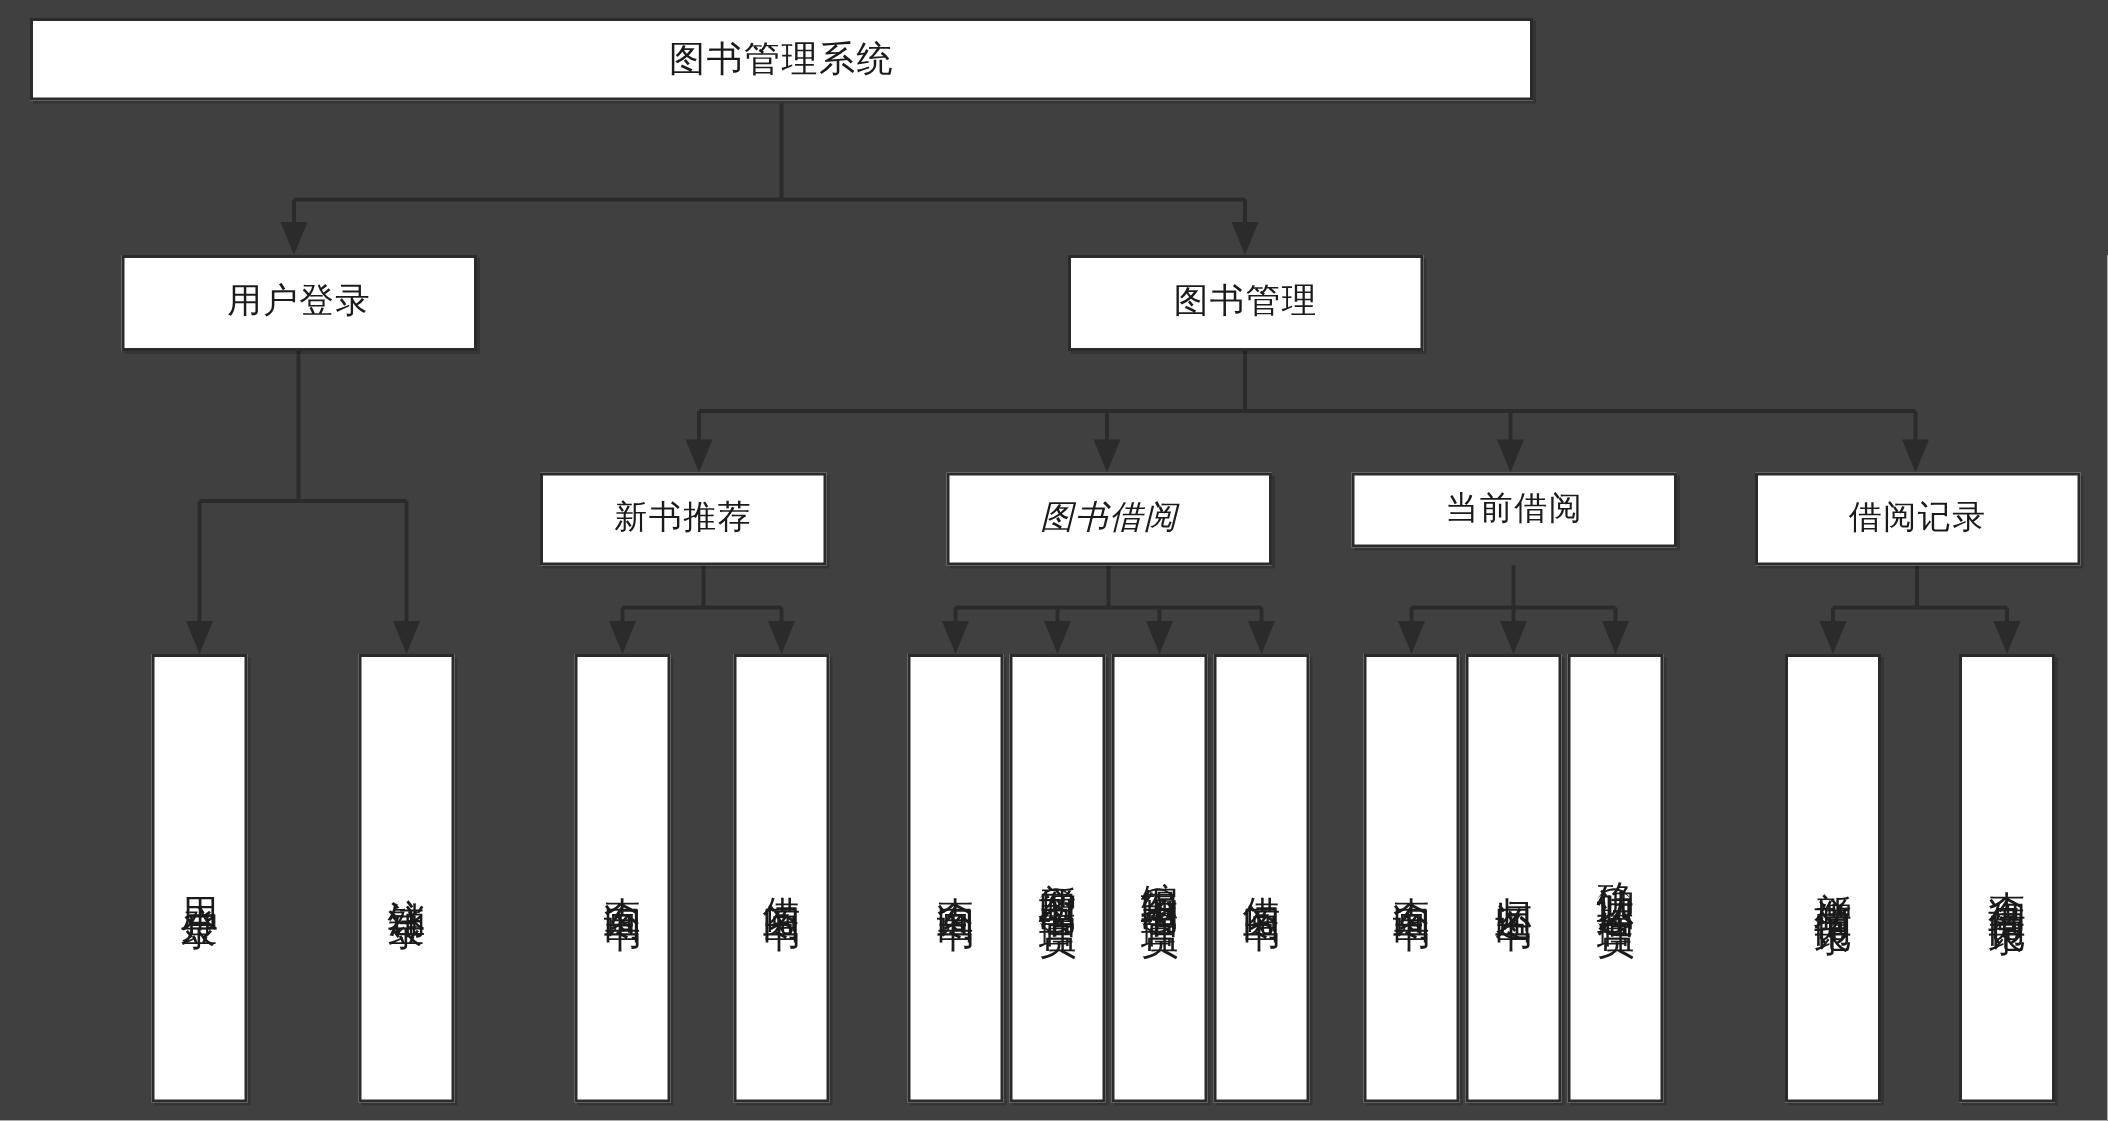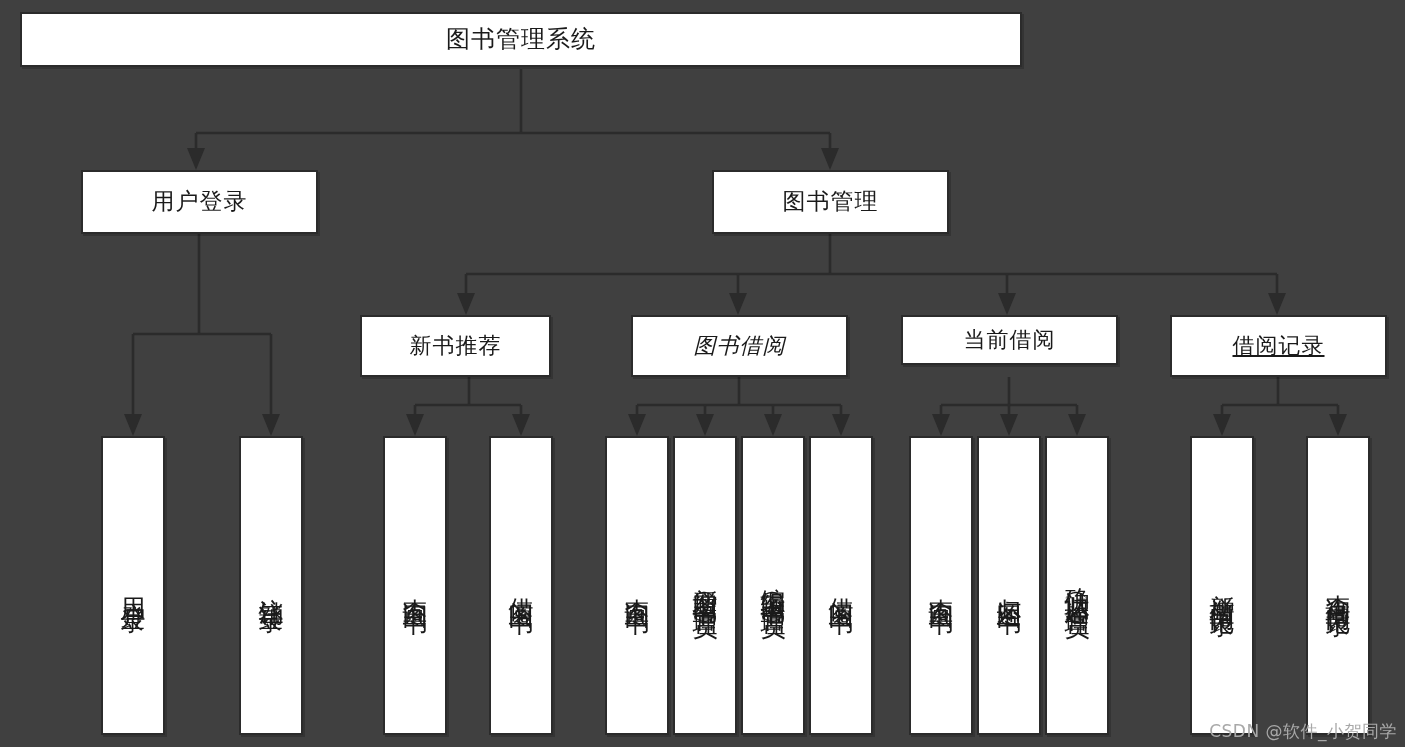--- a/index.html
+++ b/index.html
@@ -175,21 +175,21 @@
   </div>
 
   <div class="node horiz lvl3" style="left:631px; top:315px; width:217px; height:62px;font-style:italic;">
     <span class="lbl">图书借阅</span>
   </div>
 
   <div class="node horiz lvl3" style="left:901px; top:315px; width:217px; height:50px;">
     <span class="lbl">当前借阅</span>
   </div>
 
-  <div class="node horiz lvl3" style="left:1170px; top:315px; width:217px; height:62px;text-decoration:underline;">
+  <div class="node horiz lvl3" style="left:1170px; top:315px; width:217px; height:62px;">
     <span class="lbl">借阅记录</span>
   </div>
 
   <div class="node vert" style="left:101px; top:436px; width:64px; height:299px;">
     <span class="lbl">用户登录</span>
   </div>
   <div class="node vert" style="left:239px; top:436px; width:64px; height:299px;">
     <span class="lbl">注销登录</span>
   </div>
 
@@ -223,15 +223,14 @@
     <span class="lbl">确认归还（管理员）</span>
   </div>
 
   <div class="node vert" style="left:1190px; top:436px; width:64px; height:299px;">
     <span class="lbl">新增借阅记录</span>
   </div>
   <div class="node vert" style="left:1306px; top:436px; width:64px; height:299px;">
     <span class="lbl">查询借阅记录</span>
   </div>
 
-  <div id="watermark">CSDN @软件_小贺同学</div>
 
 </div>
 
 </body></html>

